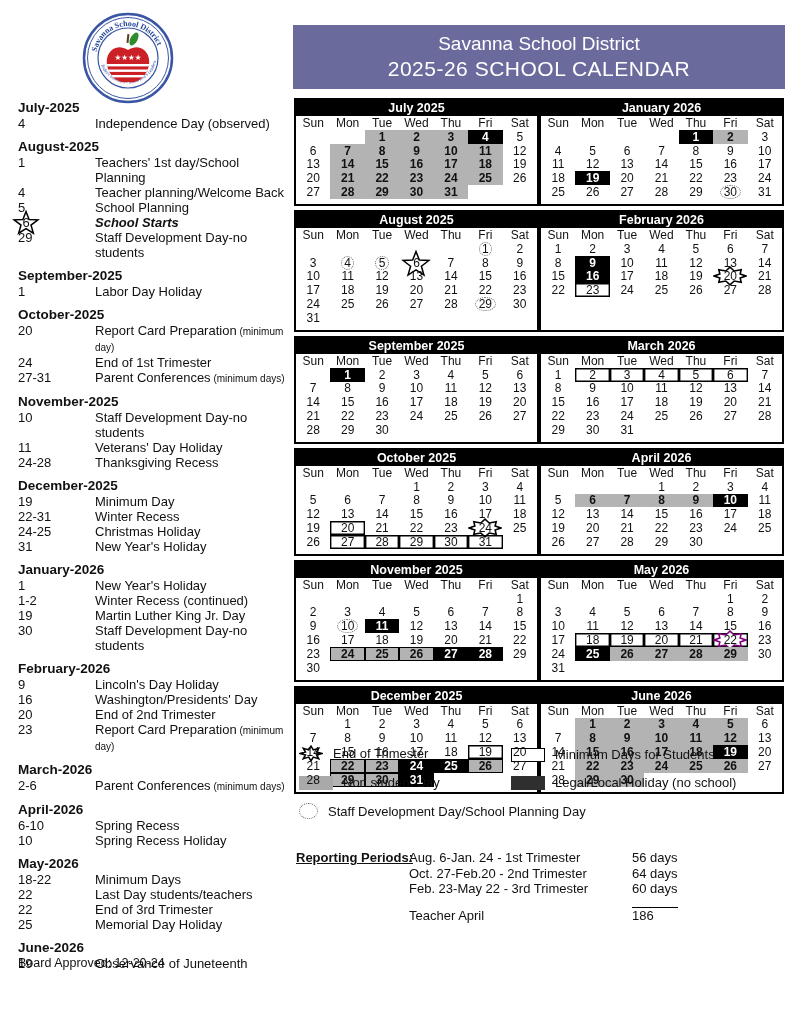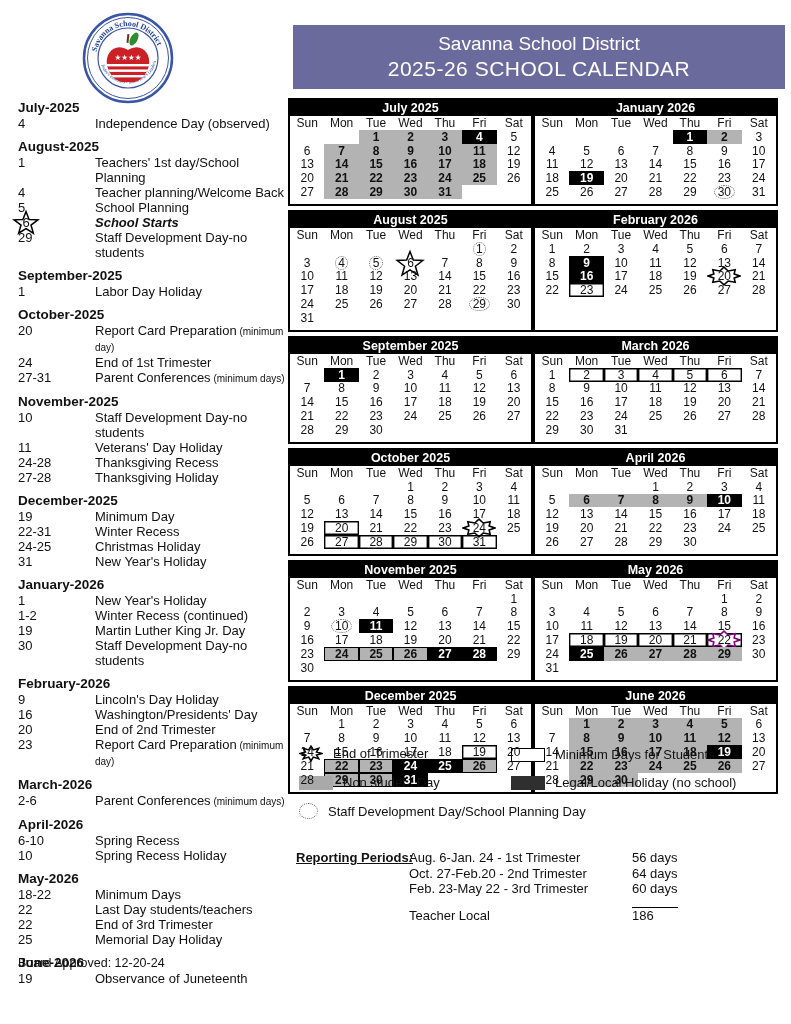--- a/index.html
+++ b/index.html
@@ -17,21 +17,21 @@
   .ev-month{font-weight:bold;font-size:13.5px;line-height:16px;}
   .ev-row{display:flex;line-height:15px;align-items:baseline;}
   .ev-date{width:77px;flex:none;position:relative;}
   .ev-label{flex:1;}
   .emph{font-weight:bold;font-style:italic;}
   .note{font-size:10px;}
   .star-wrap{position:relative;display:inline-block;width:26px;height:14px;}
   .star-wrap svg{position:absolute;left:-6px;top:-6px;}
   .star-wrap .star-num{position:relative;z-index:1;display:block;text-align:center;width:16px;}
   
-  .cals{position:absolute;left:288px;top:98px;width:490px;display:grid;
+  .cals{position:absolute;left:294px;top:98px;width:490px;display:grid;
         grid-template-columns:245px 245px;row-gap:4px;}
   .cal{border:2px solid #000;background:#fff;box-sizing:border-box;}
   .cal-title{background:#000;color:#fff;font-weight:bold;text-align:center;font-size:12.5px;line-height:16px;}
   .cal-dow{display:grid;grid-template-columns:repeat(7,1fr);font-size:12px;line-height:14px;text-align:center;}
   .cal-grid{display:grid;grid-template-columns:repeat(7,1fr);grid-auto-rows:13.8px;
             font-size:12px;text-align:center;padding-bottom:5px;}
   .cell{position:relative;display:flex;align-items:center;justify-content:center;}
   .cell .num{position:relative;z-index:1;line-height:12px;}
   .cell.gray{background:#b3b3b3;font-weight:bold;}
   .cell.holiday{background:#000;color:#fff;font-weight:bold;}
@@ -163,24 +163,20 @@
           <span class="ev-label">Staff Development Day-no students</span>
         </div>
         <div class="ev-row">
           <span class="ev-date">11</span>
           <span class="ev-label">Veterans' Day Holiday</span>
         </div>
         <div class="ev-row">
           <span class="ev-date">24-28</span>
           <span class="ev-label">Thanksgiving Recess</span>
         </div>
-        <div class="ev-row">
-          <span class="ev-date">27-28</span>
-          <span class="ev-label">Thanksgiving Holiday</span>
-        </div>
       </div>
       <div class="ev-section">
         <div class="ev-month">December-2025</div>
         <div class="ev-row">
           <span class="ev-date">19</span>
           <span class="ev-label">Minimum Day</span>
         </div>
         <div class="ev-row">
           <span class="ev-date">22-31</span>
           <span class="ev-label">Winter Recess</span>
@@ -1637,20 +1633,20 @@
         </div>
         <div class="rp-row">
           <span class="rp-period">Oct. 27-Feb.20 - 2nd Trimester</span>
           <span class="rp-days">64 days</span>
         </div>
         <div class="rp-row">
           <span class="rp-period">Feb. 23-May 22 - 3rd Trimester</span>
           <span class="rp-days u">60 days</span>
         </div>
         <div class="rp-row">
-          <span class="rp-period">Teacher Local</span>
+          <span class="rp-period">Teacher April</span>
           <span class="rp-days">186</span>
         </div>
       </div>
   </div>
 
   <div class="board">Board Approved: 12-20-24</div>
 </div>
 
 </body></html>

